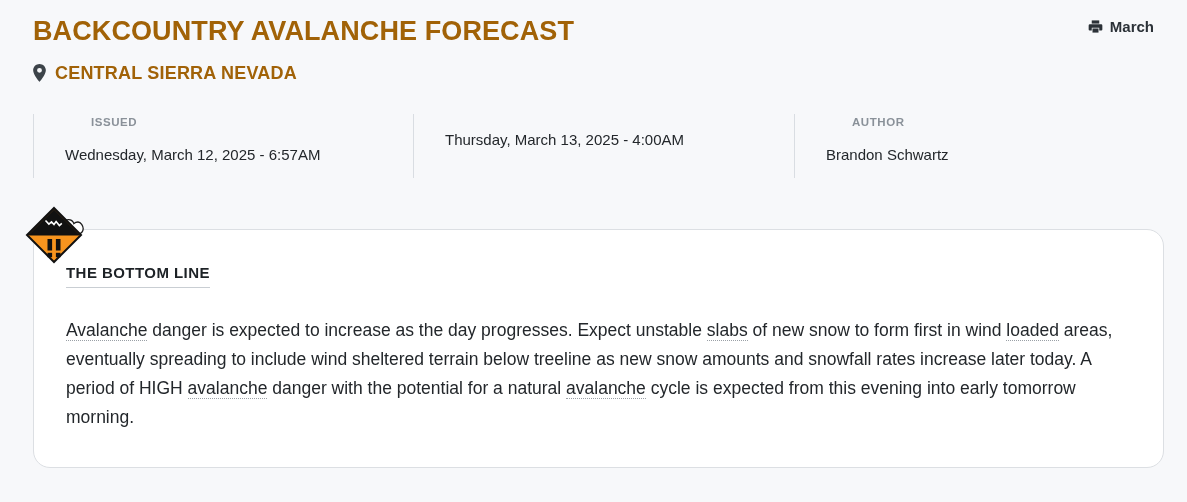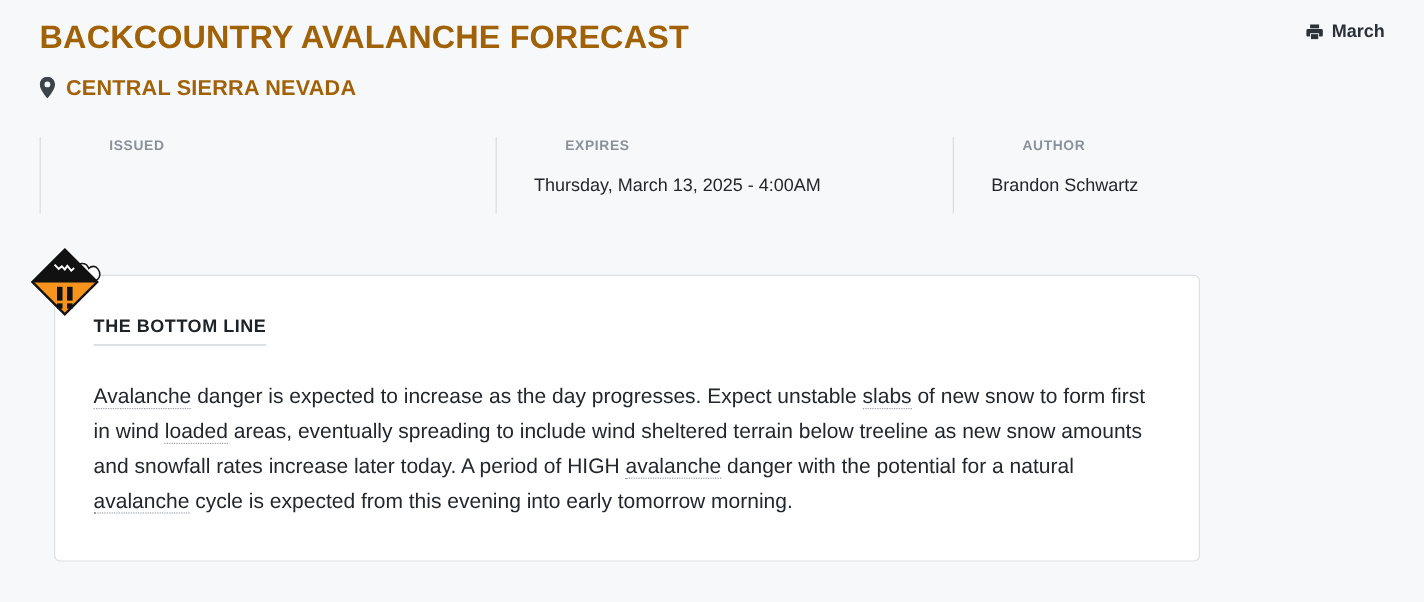--- a/index.html
+++ b/index.html
@@ -72,25 +72,24 @@
   }
   .meta-value {
     font-size: 15px; color: #23272b;
     margin-top: 18px; line-height: 1;
   }
 
   
   .card {
     position: absolute;
     left: 33px; top: 229px;
-    width: 955px; height: 239px;
+    width: 1131px; height: 239px;
     background: #ffffff;
     border: 1px solid #dcdfe3;
-    border-radius: 5px;
-    margin-left: 12px;
+    border-radius: 17px;
   }
   .card-inner { padding: 34px 32px 0 32px; }
 
   .section-heading {
     display: inline-block;
     font-size: 15px; font-weight: bold;
     letter-spacing: 0.45px;
     color: #1d2226;
     padding-bottom: 7px;
     border-bottom: 1px solid #c9ced3;
@@ -146,24 +145,24 @@
       </span>
       <span class="location-name">CENTRAL SIERRA NEVADA</span>
     </div>
 
   </div>
 
   <div class="meta-row">
 
     <div class="meta-col issued">
       <div class="meta-label">ISSUED</div>
+      <div class="meta-value">Wednesday, March 12, 2025 - 6:57AM</div>
     </div>
 
     <div class="meta-col expires">
-      <div class="meta-label">EXPIRES</div>
       <div class="meta-value">Thursday, March 13, 2025 - 4:00AM</div>
     </div>
 
     <div class="meta-col author">
       <div class="meta-label">AUTHOR</div>
       <div class="meta-value">Brandon Schwartz</div>
     </div>
 
   </div>
 

